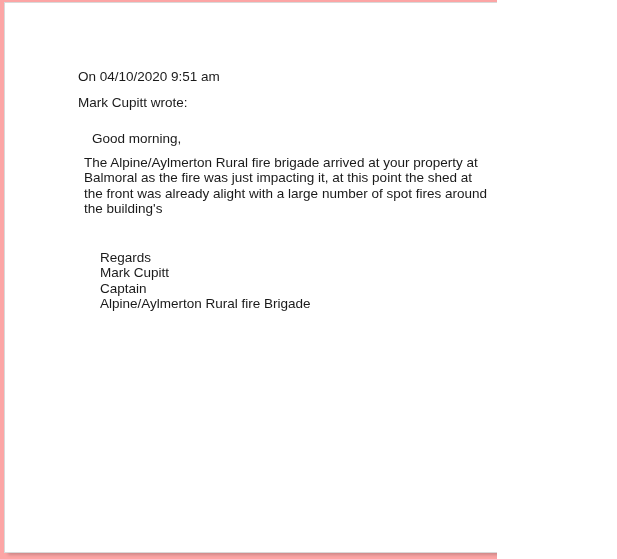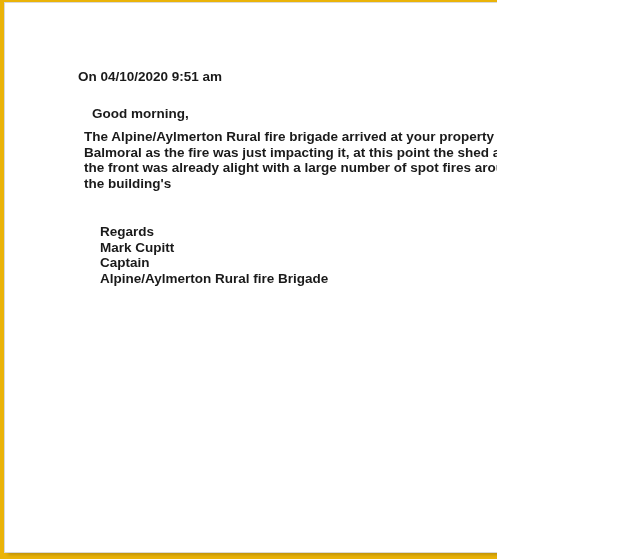--- a/index.html
+++ b/index.html
@@ -7,23 +7,22 @@
     padding: 0;
     background: #ffffff;
     width: 617px;
     height: 559px;
     font-family: "Liberation Sans", sans-serif;
   }
   .canvas {
     position: relative;
     width: 497px;
     height: 559px;
-    background: #eab308;
+    background: #fca5a5;
     overflow: hidden;
-    font-weight: bold;
   }
   .page {
     position: absolute;
     left: 4px;
     top: 2px;
     width: 606px;
     height: 551px;
     box-sizing: border-box;
     background: var(--page-bg, #ffffff);
     border: 1px solid var(--page-border, #d9d9d9);
@@ -56,20 +55,21 @@
     white-space: pre-line;
   }
 </style>
 </head>
 <body>
 
 <div class="canvas">
   <div class="page">
     <div class="msg">
       <p class="date-line">On 04/10/2020 9:51 am</p>
+      <p class="attribution">Mark Cupitt wrote:</p>
       <blockquote class="quote">
         <p class="greeting">Good morning,</p>
         <p class="para para-2">The Alpine/Aylmerton Rural fire brigade arrived at your property at
 Balmoral as the fire was just impacting it, at this point the shed at
 the front was already alight with a large number of spot fires around
 the building's</p>
         <p class="signature">Regards
 Mark Cupitt
 Captain
 Alpine/Aylmerton Rural fire Brigade</p>

